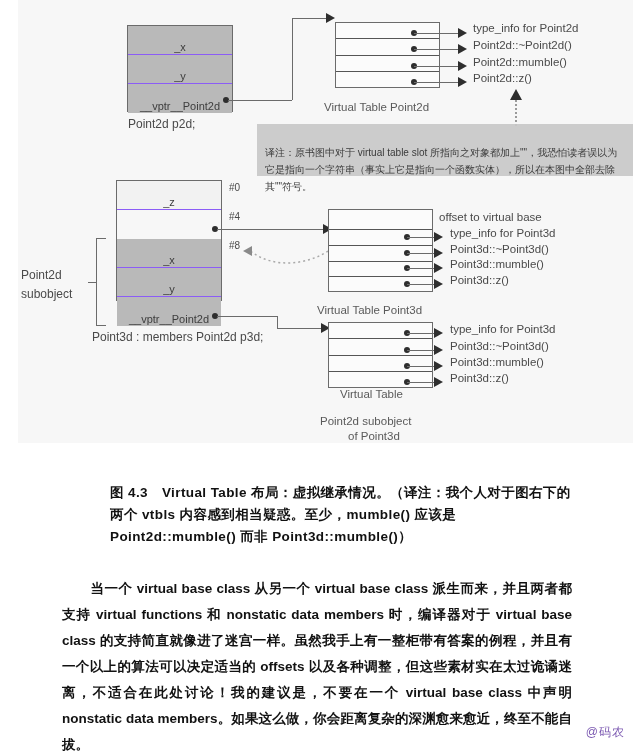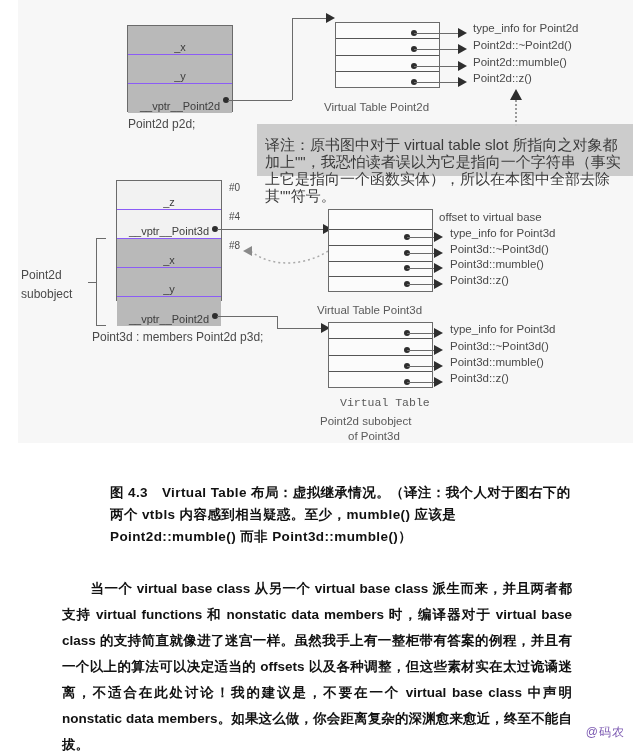--- a/index.html
+++ b/index.html
@@ -112,23 +112,23 @@
     font-size:12px;
     white-space:nowrap;
   }
   
   #note-box{
     position:absolute;
     left:239px;top:124px;
     width:376px;height:52px;
     background:#c9c9c9;
     color:#2b2b2b;
-    font-size:15px;
+    font-size:10px;
     line-height:17px;
-    padding:12px 6px 0 8px;
+    padding:20px 6px 0 8px;
     box-sizing:border-box;
     opacity:.92;
   }
   .dotted-v{
     position:absolute;
     border-left:2px dotted #9a9a9a;
   }
   
   .bracket{
     position:absolute;
@@ -221,23 +221,20 @@
   <div class="vt-label" style="left:306px;top:93px;">Virtual Table Point2d</div>
 
   <div class="arrow-u" style="left:492px;top:89px;"></div>
   <div class="dotted-v" style="left:497px;top:100px;height:26px;"></div>
 
   <div id="note-box">译注：原书图中对于 virtual table slot 所指向之对象都加上""，我恐怕读者误以为它是指向一个字符串（事实上它是指向一个函数实体），所以在本图中全部去除其""符号。</div>
 
   <div class="obj-box" style="left:98px;top:180px;width:106px;height:121px;">
     <div class="slot plain" style="top:0;height:29px;">
         <span>_z</span>
-      </div>
-    <div class="slot plain" style="top:29px;height:29px;">
-        <span>__vptr__Point3d</span>
       </div>
     <div class="slot shaded" style="top:58px;height:29px;">
         <span>_x</span>
       </div>
     <div class="slot shaded" style="top:87px;height:29px;">
         <span>_y</span>
       </div>
     <div class="slot shaded" style="top:116px;height:29px;">
         <span>__vptr__Point2d</span>
       </div>
@@ -309,21 +306,21 @@
   <div class="hline" style="left:389px;top:366px;width:30px;"></div>
   <div class="hline" style="left:389px;top:382px;width:30px;"></div>
   <div class="arrow-r" style="left:416px;top:328px;"></div>
   <div class="arrow-r" style="left:416px;top:345px;"></div>
   <div class="arrow-r" style="left:416px;top:361px;"></div>
   <div class="arrow-r" style="left:416px;top:377px;"></div>
   <div class="fn-label" style="left:432px;top:323px;">type_info for Point3d</div>
   <div class="fn-label" style="left:432px;top:340px;">Point3d::~Point3d()</div>
   <div class="fn-label" style="left:432px;top:356px;">Point3d::mumble()</div>
   <div class="fn-label" style="left:432px;top:372px;">Point3d::z()</div>
-  <div class="vt-label" style="left:322px;top:388px;font-family:Liberation Mono, monospace;">Virtual Table</div>
+  <div class="vt-label" style="left:322px;top:380px;">Virtual Table</div>
   <div class="vt-label" style="left:302px;top:407px;">Point2d subobject</div>
   <div class="vt-label" style="left:330px;top:422px;">of Point3d</div>
 
 </div>
 
 <div id="caption">图 4.3　Virtual Table 布局：虚拟继承情况。（译注：我个人对于图右下的两个 vtbls 内容感到相当疑惑。至少，mumble() 应该是 Point2d::mumble() 而非 Point3d::mumble()）</div>
 
 <div id="body-para">
   <span class="ind"></span><span>当一个 virtual base class 从另一个 virtual base class 派生而来，并且两者都支持 virtual functions 和 nonstatic data members 时，编译器对于 virtual base class 的支持简直就像进了迷宫一样。虽然我手上有一整柜带有答案的例程，并且有一个以上的算法可以决定适当的 offsets 以及各种调整，但这些素材实在太过诡谲迷离，不适合在此处讨论！我的建议是，不要在一个 virtual base class 中声明 nonstatic data members。如果这么做，你会距离复杂的深渊愈来愈近，终至不能自拔。</span>
 </div>

